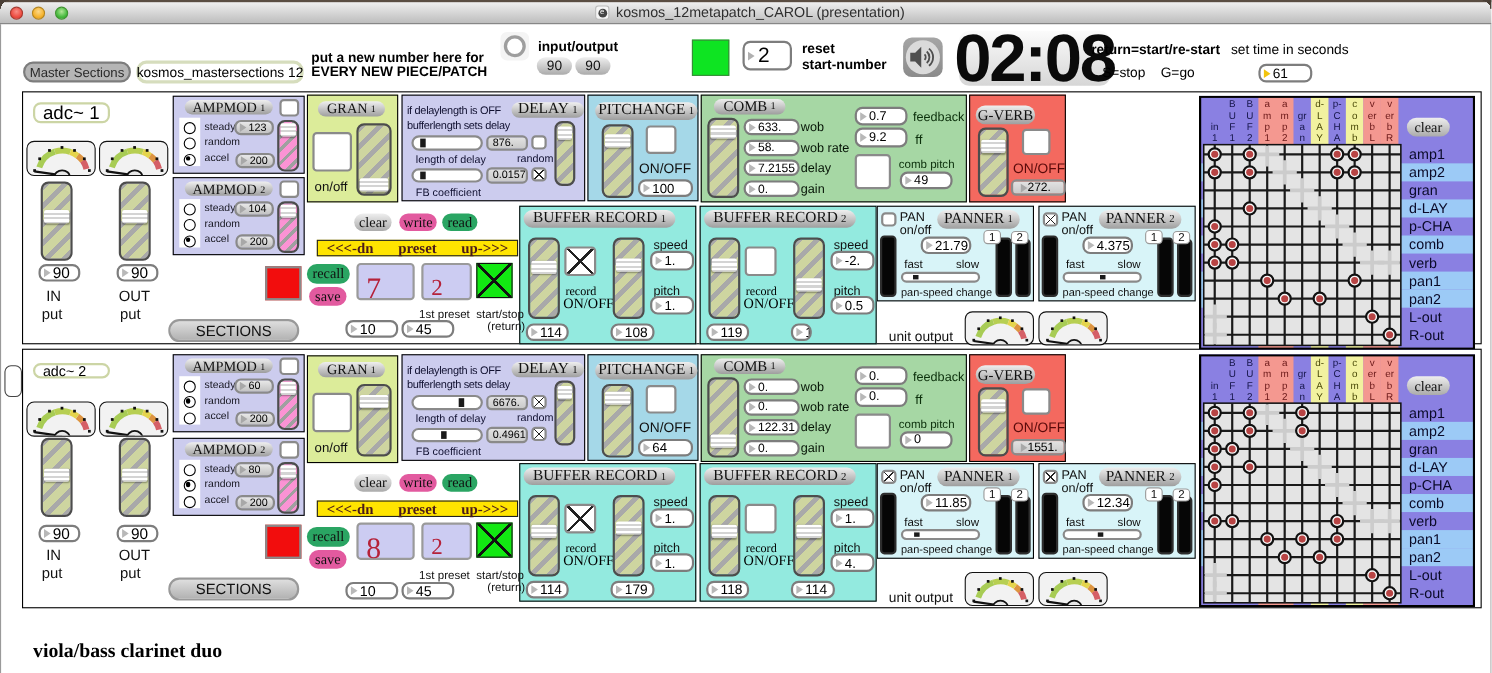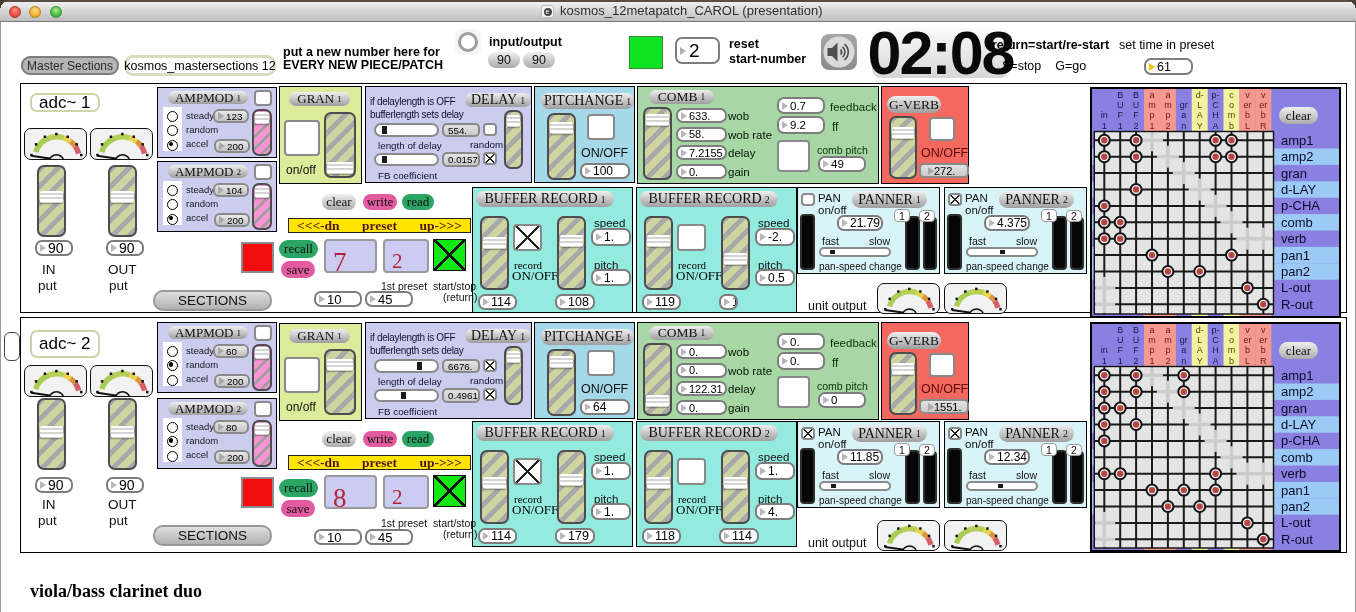--- a/index.html
+++ b/index.html
@@ -60,21 +60,21 @@
 <div class="abs" style="left:821px;top:34px;width:36px;height:36px;background:linear-gradient(#a5a5a5,#8b8b8b);border-radius:8px;"><svg width="36" height="36" viewBox="0 0 36 36">
       <circle cx="18" cy="18" r="15.5" fill="#dadada"></circle>
       <path d="M6.5 14 L11 14 L16.5 8.5 L16.5 27.5 L11 22 L6.5 22 Z" fill="#4f4f4f"></path>
       <path d="M19.5 15.5 A 3.6 3.6 0 0 1 19.5 20.5" fill="none" stroke="#4f4f4f" stroke-width="1.7"></path>
       <path d="M21.5 12.8 A 6.8 6.8 0 0 1 21.5 23.2" fill="none" stroke="#4f4f4f" stroke-width="1.7"></path>
       <path d="M23.5 10.2 A 10 10 0 0 1 23.5 25.8" fill="none" stroke="#4f4f4f" stroke-width="1.7"></path>
     </svg></div>
 <div class="abs" style="left:872px;top:28px;width:137px;height:50px;background:linear-gradient(#fbfbfb,#d6d6d6);border-radius:9px;font-weight:bold;font-size:61px;display:flex;align-items:center;justify-content:center;color:#0a0a0a;letter-spacing:-2px;">02:08</div>
 <div class="lb" style="left:992px;top:39px;font-size:12.5px;color:#000;font-weight:bold;">return=start/re-start</div>
 <div class="lb" style="left:1002px;top:60px;font-size:12.5px;color:#000;font-weight:normal;">S=stop    G=go</div>
-<div class="lb" style="left:1119px;top:39px;font-size:12.5px;color:#000;">set time in preset</div>
+<div class="lb" style="left:1119px;top:39px;font-size:12.5px;color:#000;">set time in seconds</div>
 <div class="abs numbox" style="left:1144px;top:58px;width:49px;height:17px;font-size:12.5px;">
     <span class="tri" style="border-left-color:#f2c40c;"></span>
     <span style="margin-left:2px">61</span>
   </div>
 <div class="unitbox" style="left:20px;top:83px;width:1327px;height:230px;"></div>
 <div class="unitbox" style="left:20px;top:317px;width:1327px;height:236px;"></div>
 <div class="abs" style="left:30px;top:93px;width:70px;height:19px;background:#fff;border:2.5px solid #ccd5a5;border-radius:7px;font-size:17px;display:flex;align-items:center;padding-left:7px;color:#000;">adc~ 1</div>
 <div class="abs meterbox" style="left:24px;top:128px;width:63px;height:32px;"><svg width="63" height="32" viewBox="0 0 63 32">
       <path d="M 10.7 23.1 A 22 22 0 0 1 24.8 8.9" fill="none" stroke="#a8cc55" stroke-width="5.5"></path>
       <path d="M 24.8 8.9 A 22 22 0 0 1 38.9 9.0" fill="none" stroke="#b7cf52" stroke-width="5.5"></path>
@@ -183,21 +183,21 @@
   </div>
 <div class="lb" style="left:286px;top:164px;font-size:12px;color:#111;">on/off</div>
 <div class="abs" style="left:365px;top:86px;width:167px;height:97px;background:#ccccee;border:1px solid #000;"></div>
 <div class="lb" style="left:370px;top:96px;font-size:10px;color:#101030;letter-spacing:-0.3px;">if delaylength is OFF</div>
 <div class="lb" style="left:370px;top:109px;font-size:10px;color:#101030;letter-spacing:-0.3px;">bufferlength sets delay</div>
 <div class="abs tpill" style="left:465px;top:93px;width:66px;height:14px;font-size:14px;">DELAY <small>1</small></div>
 <div class="abs hsl" style="left:374px;top:123px;width:65px;height:14px;">
     <div class="hknob" style="left:6px;"></div>
   </div>
 <div class="abs grayval" style="left:442px;top:123px;width:38px;height:14px;font-size:9.8px;">
-    <span>554.</span>
+    <span>876.</span>
   </div>
 <div class="abs toggle" style="left:483px;top:123px;width:14px;height:13px;"></div>
 <div class="lb" style="left:378px;top:141px;font-size:9.8px;color:#101030;">length of delay</div>
 <div class="lb" style="left:470px;top:140px;font-size:9.8px;color:#101030;">random</div>
 <div class="abs hsl" style="left:374px;top:153px;width:65px;height:13px;">
     <div class="hknob" style="left:6px;"></div>
   </div>
 <div class="abs grayval" style="left:442px;top:152px;width:38px;height:15px;font-size:9.8px;">
     <span>0.0157</span>
   </div>
@@ -427,21 +427,21 @@
         <rect x="18.7" y="6.5" width="2.5" height="2.5"></rect>
         <rect x="30.1" y="3.8" width="2.5" height="2.5"></rect>
         <rect x="41.5" y="6.5" width="2.5" height="2.5"></rect>
         <rect x="50.4" y="14.1" width="2.5" height="2.5"></rect>
         <rect x="55.0" y="24.8" width="2.5" height="2.5"></rect>
         <rect x="54.3" y="36.5" width="2.5" height="2.5"></rect>
       </g>
       <path d="M 31.5 30.5 L 6.2 26.8" stroke="#111" stroke-width="2"></path>
       <path d="M 24.5 32 A 7 6.2 0 0 1 38.5 32" fill="#e8e8e8" stroke="#111" stroke-width="1.6"></path>
     </svg></div>
-<div class="abs" style="left:30px;top:330px;width:70px;height:28px;background:#fff;border:2.5px solid #ccd5a5;border-radius:7px;font-size:17px;display:flex;align-items:center;padding-left:7px;color:#000;">adc~ 2</div>
+<div class="abs" style="left:30px;top:330px;width:70px;height:14px;background:#fff;border:2.5px solid #ccd5a5;border-radius:7px;font-size:13px;display:flex;align-items:center;padding-left:7px;color:#000;">adc~ 2</div>
 <div class="abs meterbox" style="left:24px;top:365px;width:63px;height:32px;"><svg width="63" height="32" viewBox="0 0 63 32">
       <path d="M 10.7 23.1 A 22 22 0 0 1 24.8 8.9" fill="none" stroke="#a8cc55" stroke-width="5.5"></path>
       <path d="M 24.8 8.9 A 22 22 0 0 1 38.9 9.0" fill="none" stroke="#b7cf52" stroke-width="5.5"></path>
       <path d="M 38.9 9.0 A 22 22 0 0 1 45.5 12.6" fill="none" stroke="#e5d44c" stroke-width="5.5"></path>
       <path d="M 45.5 12.6 A 22 22 0 0 1 50.3 17.2" fill="none" stroke="#dd9440" stroke-width="5.5"></path>
       <path d="M 50.3 17.2 A 22 22 0 0 1 53.6 24.6" fill="none" stroke="#d55f66" stroke-width="5.5"></path>
       <g fill="#111">
         <rect x="5.9" y="36.5" width="2.5" height="2.5"></rect>
         <rect x="5.2" y="24.8" width="2.5" height="2.5"></rect>
         <rect x="9.8" y="14.1" width="2.5" height="2.5"></rect>

